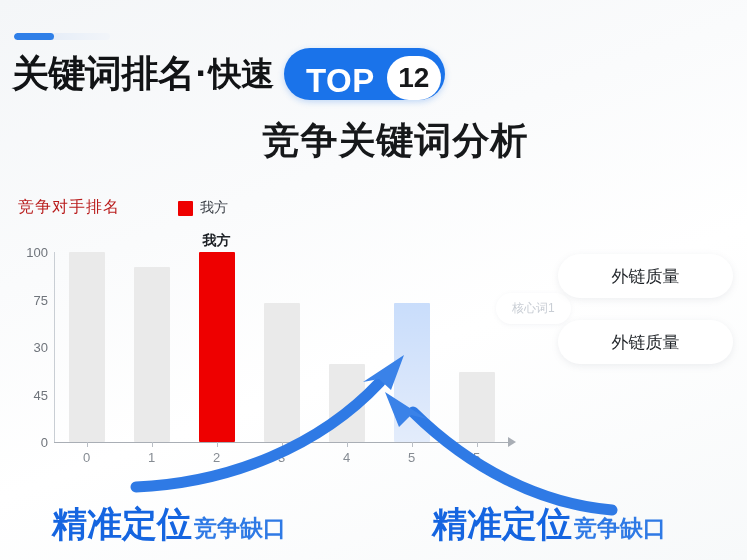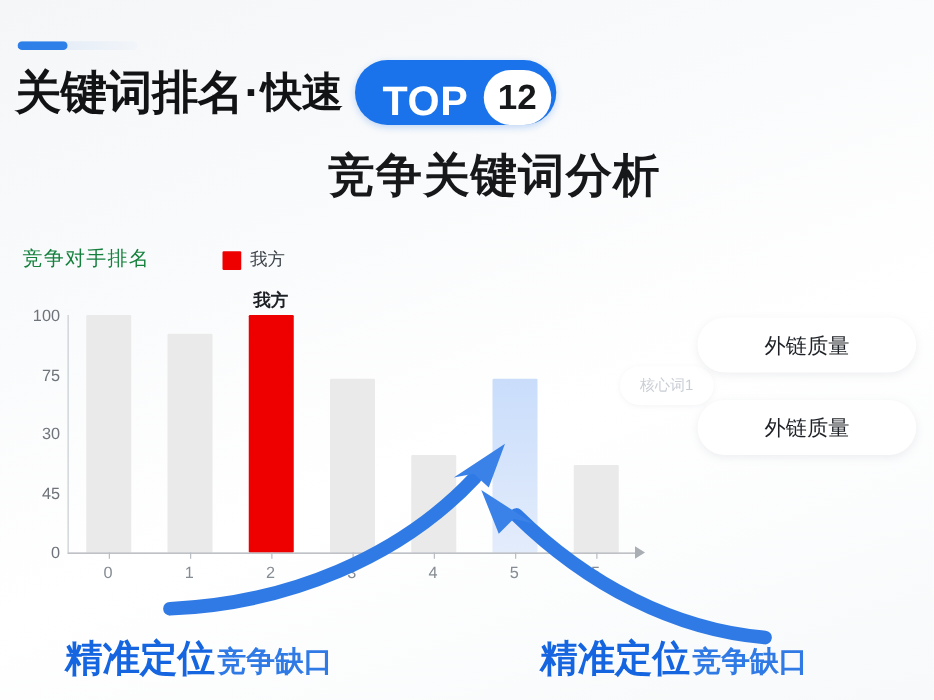--- a/index.html
+++ b/index.html
@@ -57,21 +57,21 @@
   
   .page-title{
     position:absolute;left:0;top:116px;width:747px;
     text-align:center;font-size:37px;font-weight:bold;color:#16181a;
     letter-spacing:1px;padding-left:44px;box-sizing:border-box;
   }
 
   
   .chart-caption{
     position:absolute;left:18px;top:197px;
-    font-size:16px;color:#15803d;letter-spacing:1px;
+    font-size:16px;color:#b91c1c;letter-spacing:1px;
   }
   .legend{
     position:absolute;left:178px;top:199px;display:flex;align-items:center;gap:7px;
   }
   .legend-swatch{width:15px;height:15px;background:#ee0000;border-radius:1px;}
   .legend-text{font-size:14px;color:#3c4148;}
 
   .right-caption{
     position:absolute;right:14px;top:198px;
     display:flex;align-items:center;gap:9px;
@@ -143,21 +143,21 @@
 
   
   .arrows{position:absolute;left:0;top:0;width:747px;height:560px;pointer-events:none;}
 
   
   .bottom-caption{
     position:absolute;bottom:12px;display:flex;align-items:baseline;white-space:nowrap;
   }
   .bc-left{left:52px;}
   .bc-right{left:432px;}
-  .bc-strong{font-size:30px;font-weight:bold;color:#1565e0;letter-spacing:0px;}
+  .bc-strong{font-size:35px;font-weight:bold;color:#1565e0;letter-spacing:0px;}
   .bc-weak{font-size:23px;font-weight:bold;color:#2f7ae5;margin-left:2px;}
 </style>
 </head>
 <body>
 
 <div class="stage">
 
   <div class="progress-bar">
     <div class="progress-fill" style="width: 42%;"></div>
   </div>

